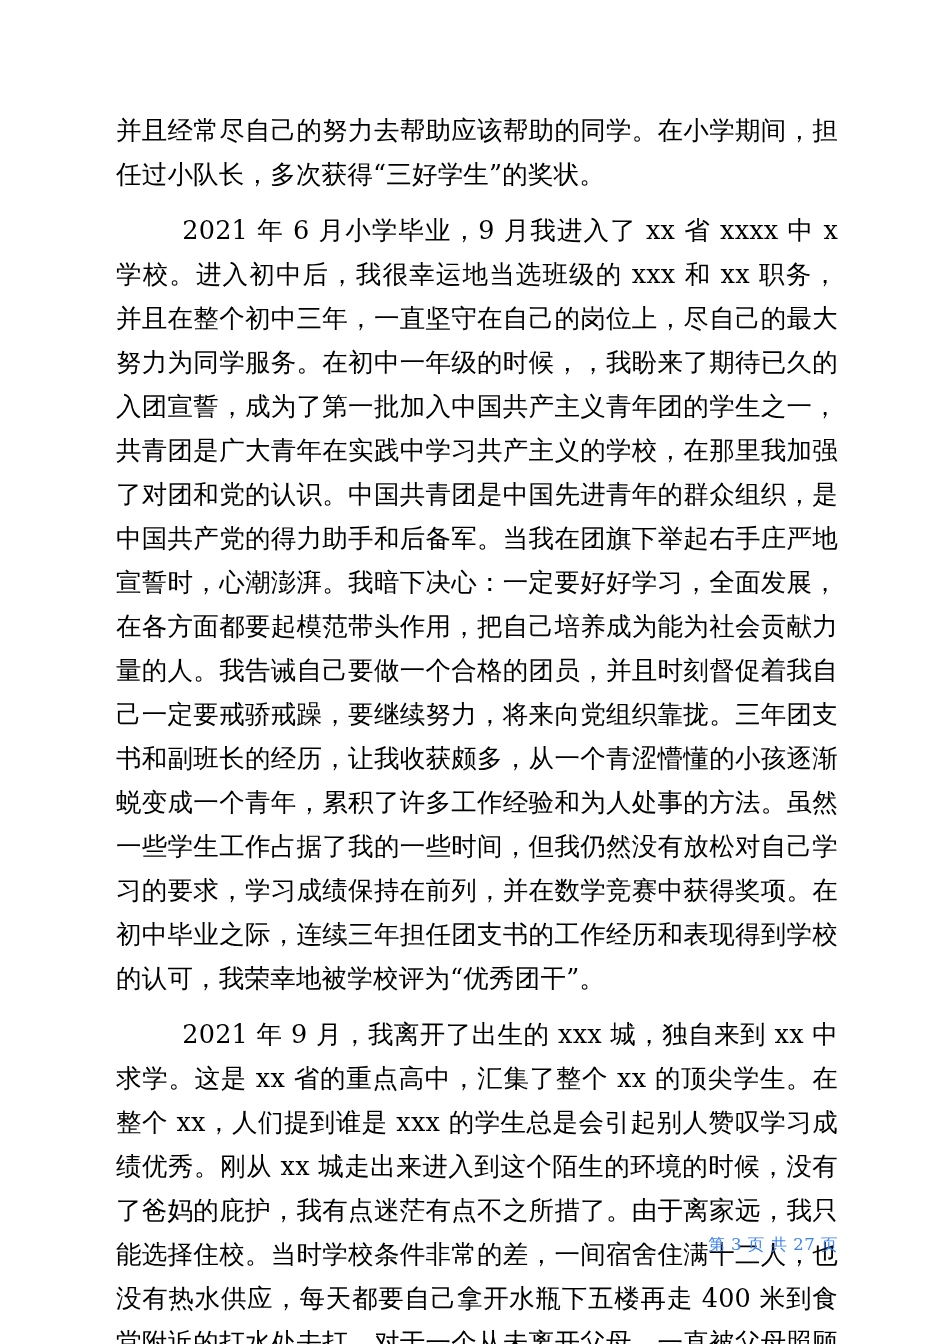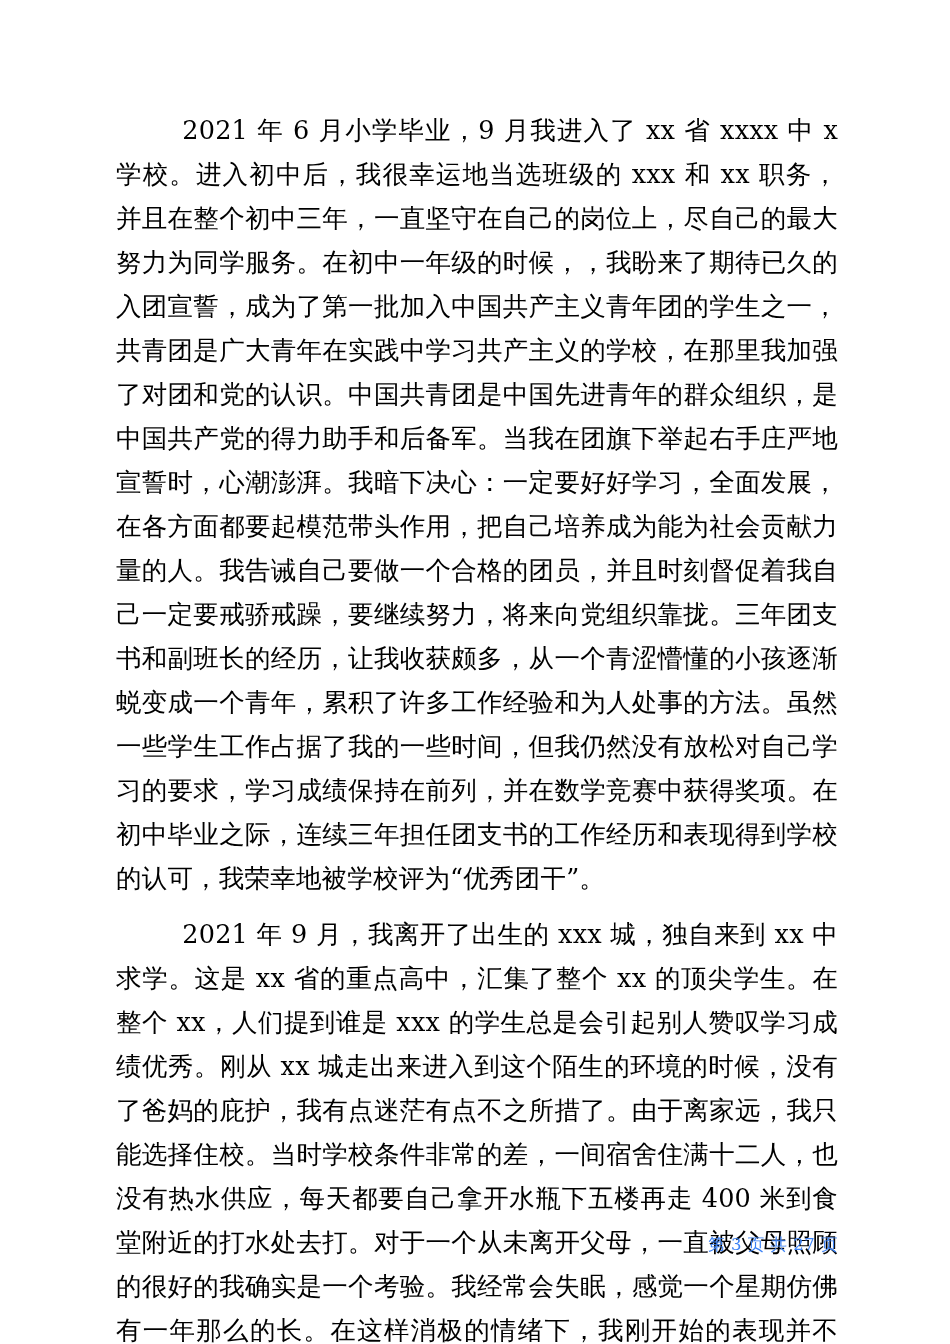--- a/index.html
+++ b/index.html
@@ -58,20 +58,21 @@
   .footer .num {
     font-weight: normal;
   }
 </style>
 </head>
 <body>
 
 <div class="page">
 
   <div class="content">
+    <p class="para">并且经常尽自己的努力去帮助应该帮助的同学。在小学期间，担任过小队长，多次获得“三好学生”的奖状。</p>
     <p class="para indent">2021 年 6 月小学毕业，9 月我进入了 xx 省 xxxx 中 x 学校。进入初中后，我很幸运地当选班级的 xxx 和 xx 职务，并且在整个初中三年，一直坚守在自己的岗位上，尽自己的最大努力为同学服务。在初中一年级的时候，，我盼来了期待已久的入团宣誓，成为了第一批加入中国共产主义青年团的学生之一，共青团是广大青年在实践中学习共产主义的学校，在那里我加强了对团和党的认识。中国共青团是中国先进青年的群众组织，是中国共产党的得力助手和后备军。当我在团旗下举起右手庄严地宣誓时，心潮澎湃。我暗下决心：一定要好好学习，全面发展，在各方面都要起模范带头作用，把自己培养成为能为社会贡献力量的人。我告诫自己要做一个合格的团员，并且时刻督促着我自己一定要戒骄戒躁，要继续努力，将来向党组织靠拢。三年团支书和副班长的经历，让我收获颇多，从一个青涩懵懂的小孩逐渐蜕变成一个青年，累积了许多工作经验和为人处事的方法。虽然一些学生工作占据了我的一些时间，但我仍然没有放松对自己学习的要求，学习成绩保持在前列，并在数学竞赛中获得奖项。在初中毕业之际，连续三年担任团支书的工作经历和表现得到学校的认可，我荣幸地被学校评为“优秀团干”。</p>
     <p class="para indent">2021 年 9 月，我离开了出生的 xxx 城，独自来到 xx 中求学。这是 xx 省的重点高中，汇集了整个 xx 的顶尖学生。在整个 xx，人们提到谁是 xxx 的学生总是会引起别人赞叹学习成绩优秀。刚从 xx 城走出来进入到这个陌生的环境的时候，没有了爸妈的庇护，我有点迷茫有点不之所措了。由于离家远，我只能选择住校。当时学校条件非常的差，一间宿舍住满十二人，也没有热水供应，每天都要自己拿开水瓶下五楼再走 400 米到食堂附近的打水处去打。对于一个从未离开父母，一直被父母照顾的很好的我确实是一个考验。我经常会失眠，感觉一个星期仿佛有一年那么的长。在这样消极的情绪下，我刚开始的表现并不好。可随着对环境的熟悉，我很快适</p>
   </div>
 
   <div class="footer">
     <span class="num">第 3 页 共 27 页</span>
   </div>
 
 </div>
 

